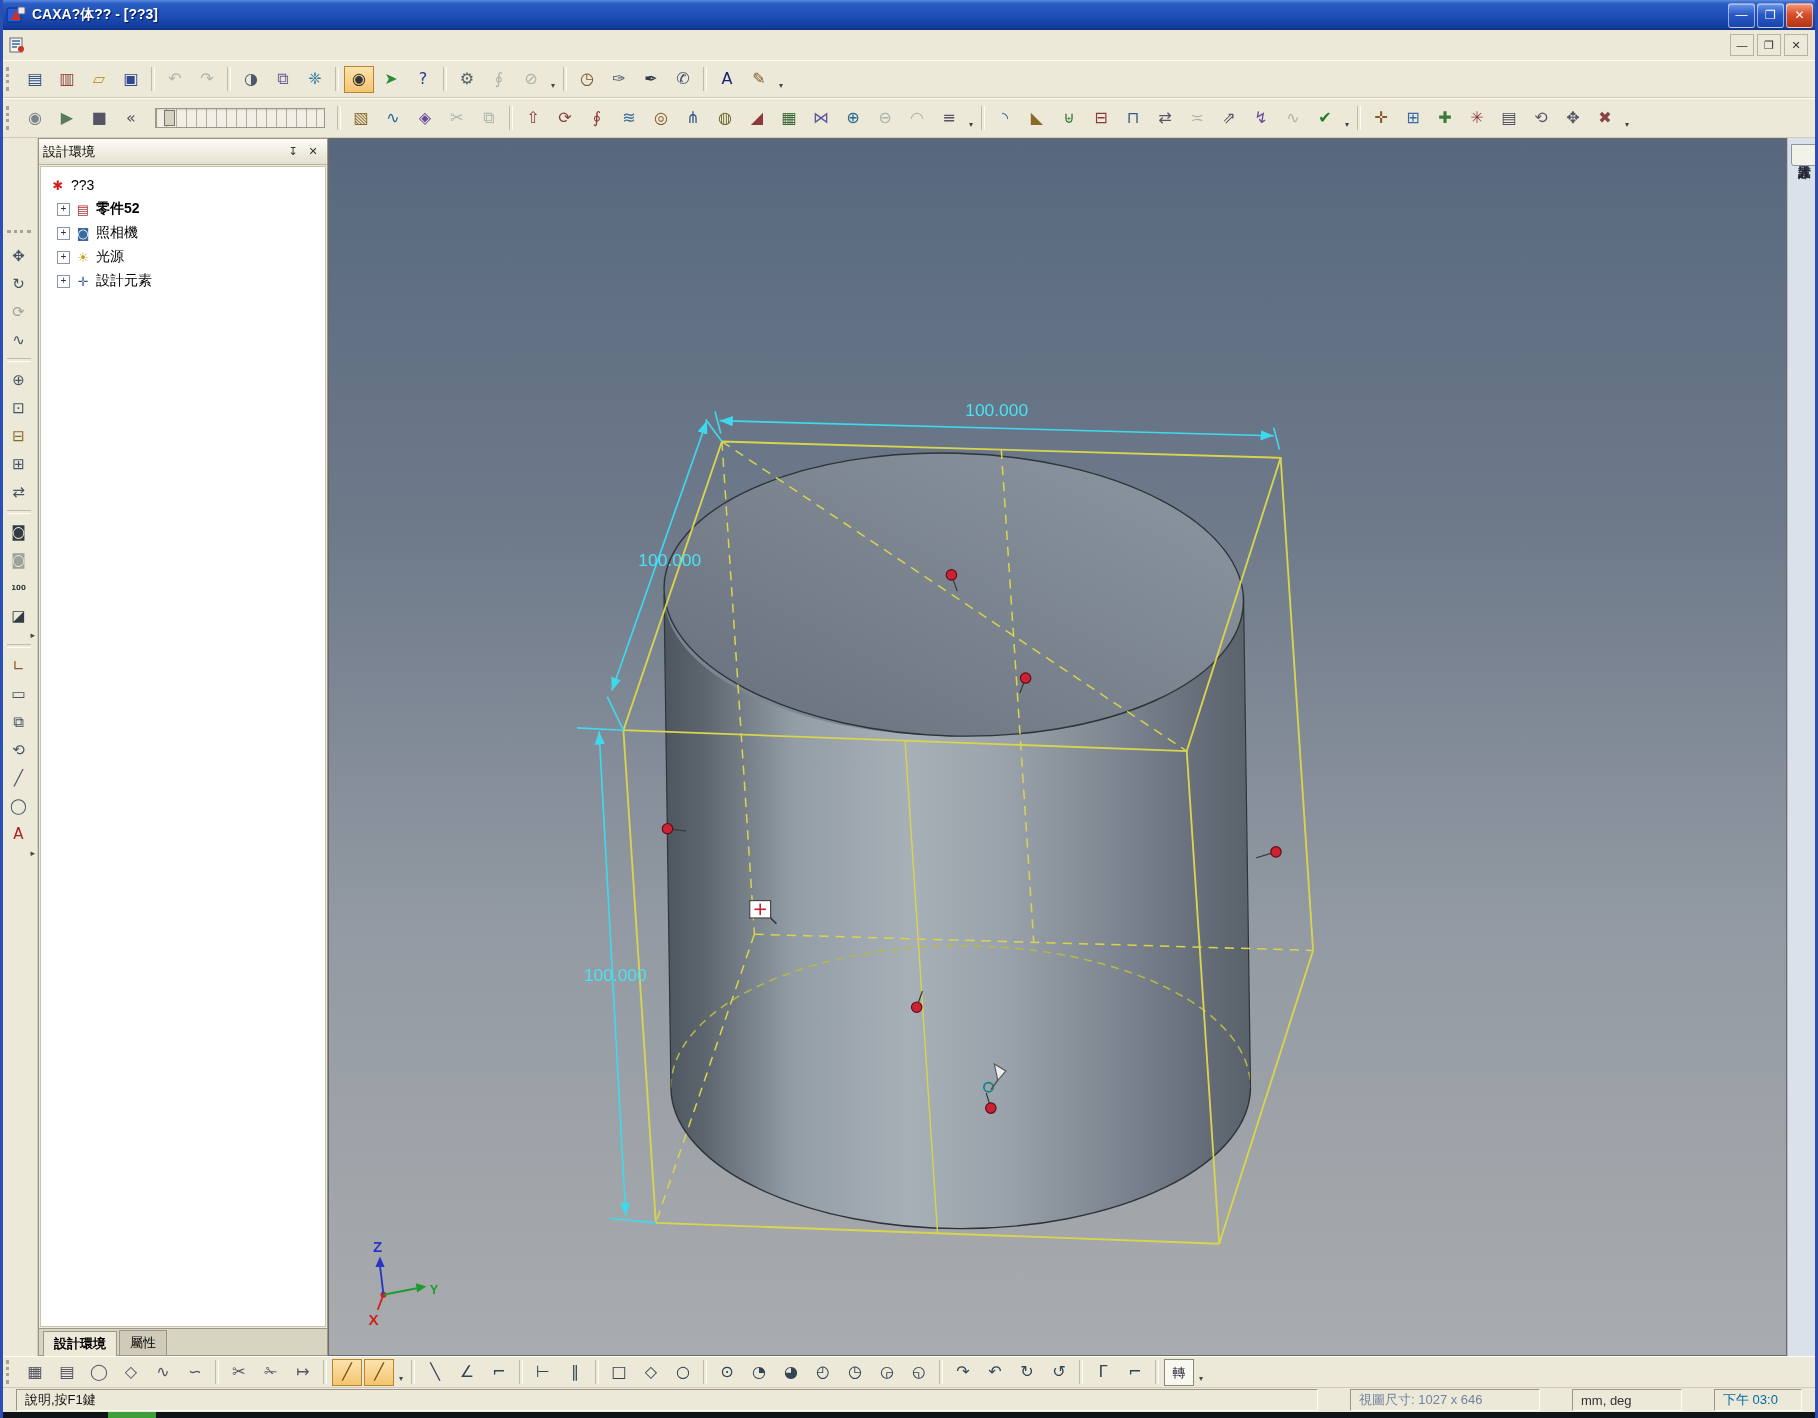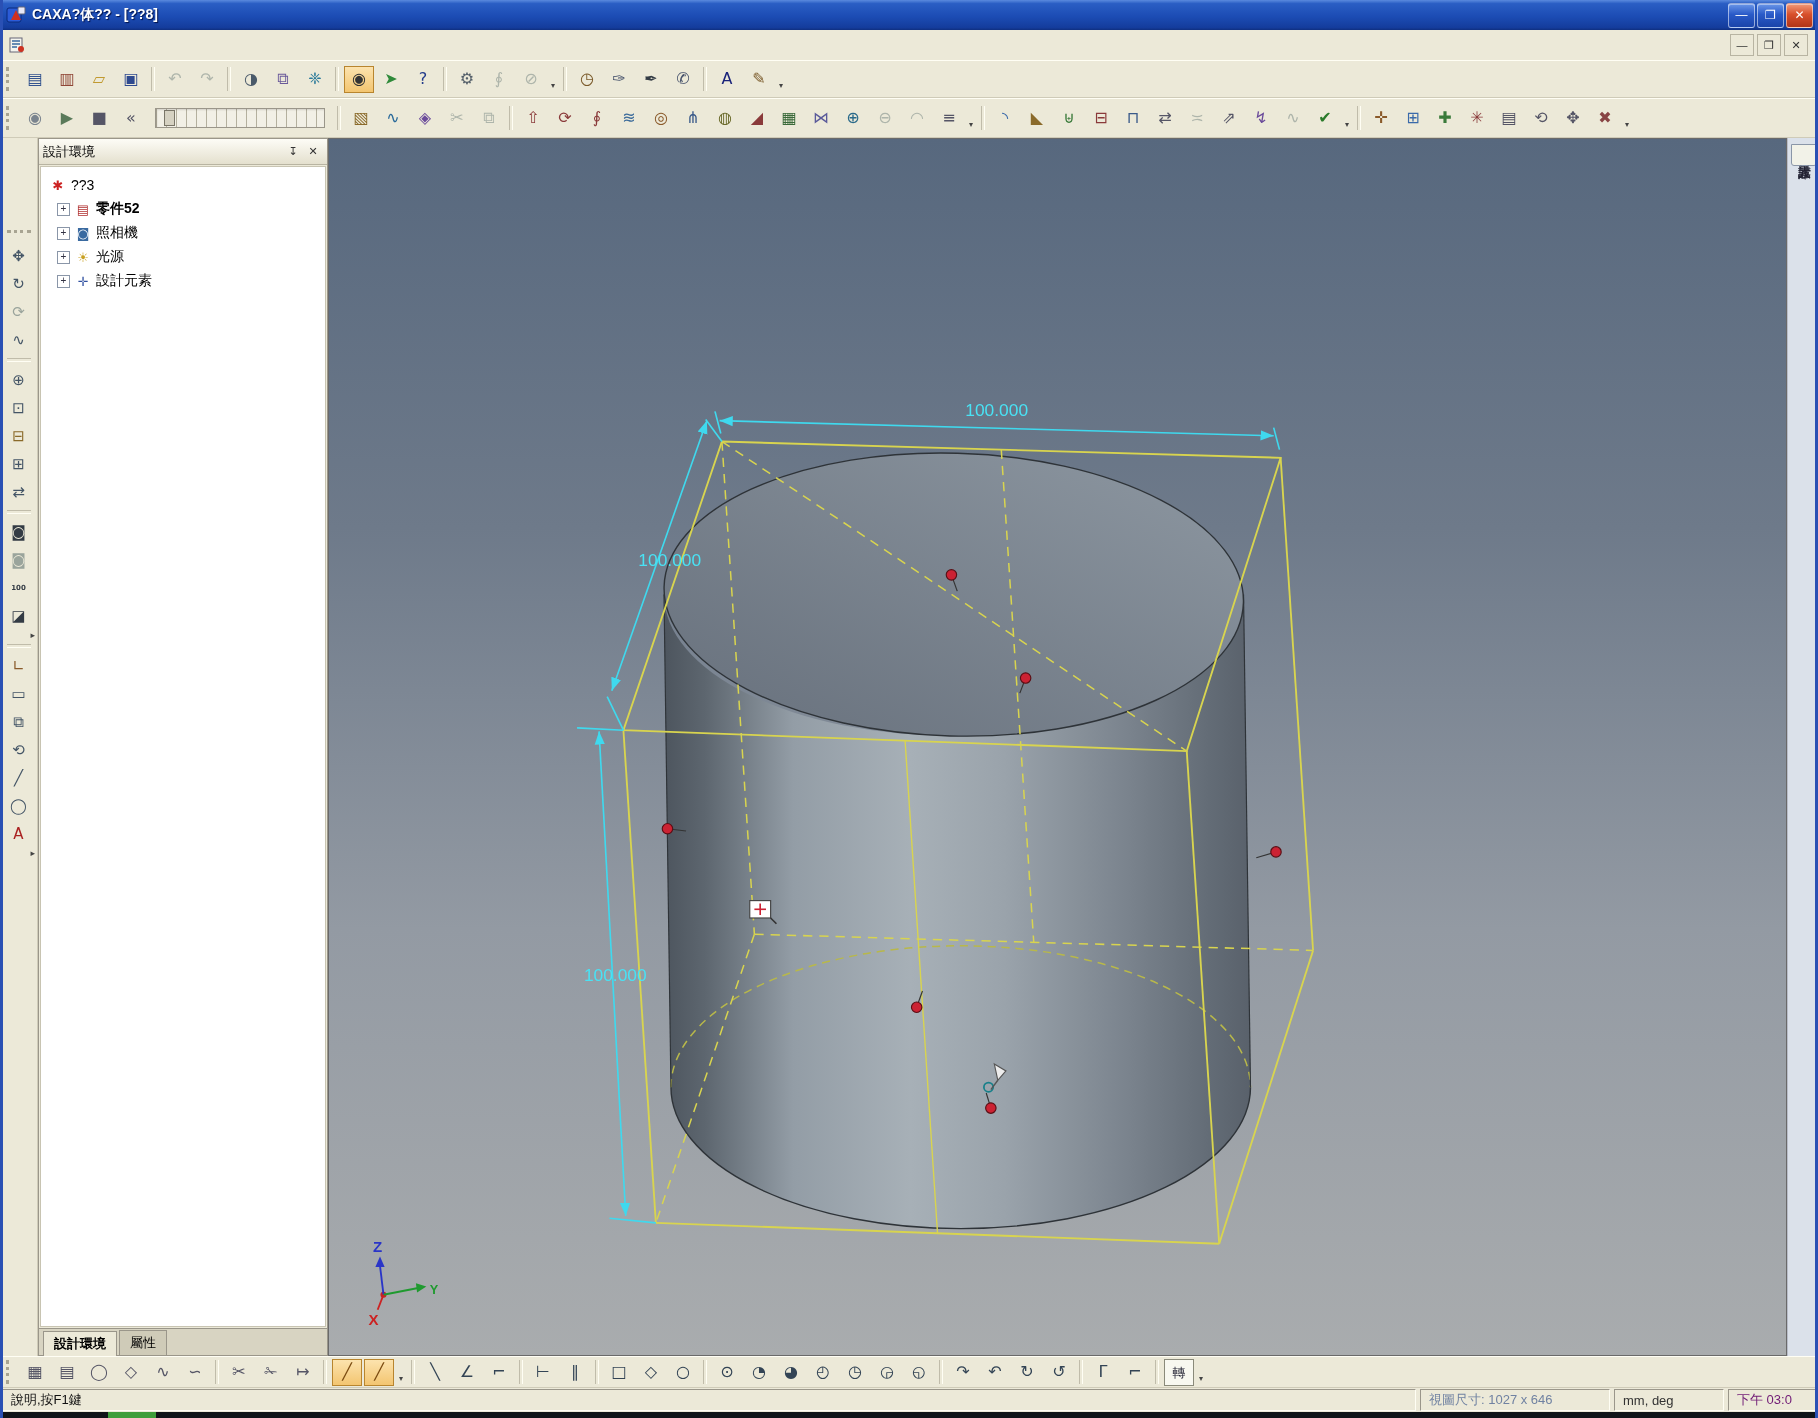--- a/index.html
+++ b/index.html
@@ -73,43 +73,43 @@
   .tp-tab.active{background:#ece9d8;font-weight:bold;position:relative;top:1px;}
   
   .viewport{position:absolute;left:328px;top:138px;width:1459px;height:1218px;border:1px solid #6a6a6a;box-sizing:border-box;}
   .viewport svg{display:block;width:100%;height:100%;}
   
   .rightstrip{position:absolute;left:1787px;top:138px;width:31px;height:1218px;background:#dbe1ea;border-left:1px solid #b8bcc8;}
   .vtab{writing-mode:vertical-rl;text-orientation:mixed;font-size:13px;color:#223;
     background:#f2f2e8;border:1px solid #8a96a8;border-radius:0 0 3px 3px;padding:10px 3px;margin:6px 3px;}
   
   .statusbar{position:absolute;left:0;top:1388px;width:1818px;height:24px;background:#ece9d8;display:flex;align-items:stretch;font-size:13px;}
-  .sb-panel{border:1px solid;border-color:#9a968a #fffef4 #fffef4 #9a968a;margin:1px 2px;display:flex;align-items:center;padding:0 8px;box-sizing:border-box;white-space:nowrap;overflow:hidden;}
+  .sb-panel{border:1px solid;border-color:#9a968a #fffef4 #fffef4 #9a968a;margin:1px 16px;display:flex;align-items:center;padding:0 8px;box-sizing:border-box;white-space:nowrap;overflow:hidden;}
   .sb-help{flex:1;color:#111;}
   .sb-viewsize{width:190px;color:#7082a2;}
   .sb-units{width:110px;color:#333;}
-  .sb-time{width:88px;color:#701a75;}
+  .sb-time{width:88px;color:#0369a1;}
   
   .sliver{position:absolute;left:0;top:1412px;width:1818px;height:6px;background:#101418;}
   .sliver .green{position:absolute;left:108px;top:0;width:48px;height:6px;background:#3f9e3a;}
 </style>
 </head>
 <body>
 
 <div id="app">
   <div class="winborder" style="left:0;"></div>
   <div class="winborder" style="left:1815px;"></div>
 
   <div class="titlebar">
     <svg class="appico" viewBox="0 0 20 20">
       <rect x="1" y="3" width="14" height="14" rx="2" fill="#2b5bd7" stroke="#0a2a7a"></rect>
       <path d="M5 15 L10 5 L15 15 Z" fill="#d03020"></path>
       <rect x="12" y="2" width="7" height="7" rx="1" fill="#e8e8f8" stroke="#667"></rect>
     </svg>
-    <span class="title">CAXA?体?? - [??8]</span>
+    <span class="title">CAXA?体?? - [??3]</span>
     <span class="winbtns">
       <span class="wbtn">—</span>
       <span class="wbtn">❐</span>
       <span class="wbtn close">✕</span>
     </span>
   </div>
 
   <div class="menubar">
     <svg class="mdi-ico" viewBox="0 0 18 16">
       <rect x="2" y="1" width="12" height="14" fill="#f4f4ee" stroke="#667"></rect>

